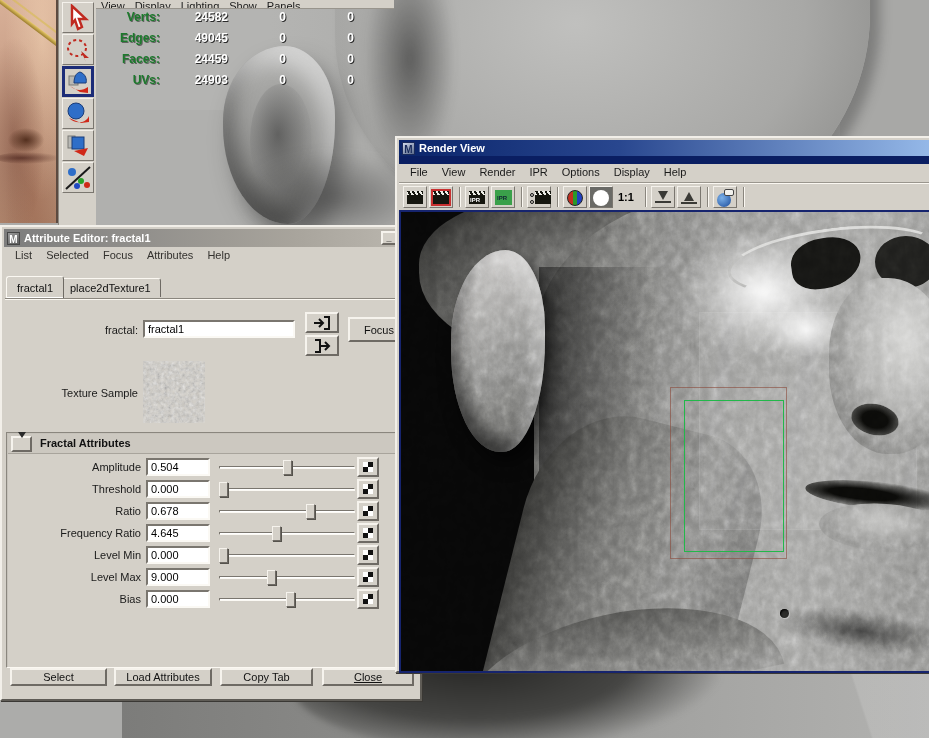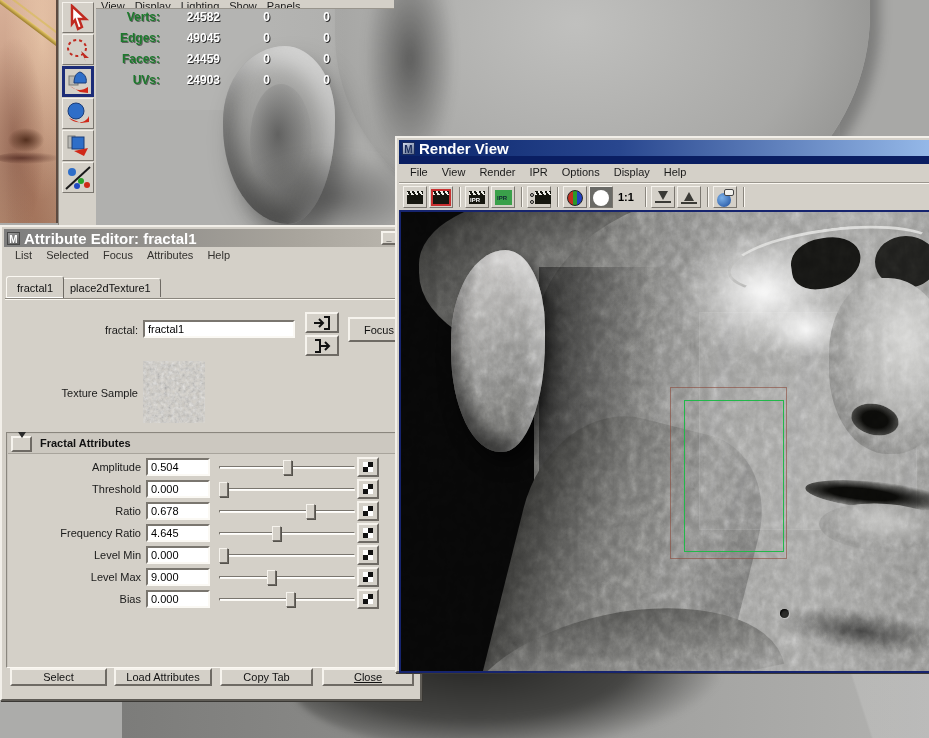--- a/index.html
+++ b/index.html
@@ -4,21 +4,21 @@
 <style>
   html,body{margin:0;padding:0;background:#444;}
   *{box-sizing:border-box;font-family:"Liberation Sans",sans-serif;}
   .screen{position:relative;width:929px;height:738px;overflow:hidden;background:#acacaa;font-size:11px;color:#111;}
   .abs{position:absolute;}
 
   
   .win{background:#d4d0c8;border:2px solid;border-color:#f2efe9 #5f5c56 #5f5c56 #f2efe9;box-shadow:1px 1px 0 #3a3834;}
   .btn{background:#d4d0c8;border:2px solid;border-color:#f6f3ed #6e6a64 #6e6a64 #f6f3ed;cursor:default;font-size:11px;color:#111;padding:0;}
   .menu-item{display:inline-block;padding:2px 7px 3px 7px;color:#1a1a1a;}
-  .titlebar-text{color:#fff;font-weight:bold;font-size:15px;}
+  .titlebar-text{color:#fff;font-weight:bold;font-size:11px;}
 
   
   .vp-top{left:95px;top:0;width:834px;height:232px;background:#b0b0ae;overflow:hidden;}
   .vp-flat-right{left:745px;top:0;width:90px;height:160px;background:#a8a8a6;}
   .vp-dome{left:240px;top:-95px;width:535px;height:340px;background:radial-gradient(ellipse at 45% 35%,#c0c0be 0%,#a8a8a6 55%,#8c8c8a 85%,#6f6f6d 100%);border-radius:0 0 48% 46% / 0 0 68% 62%;box-shadow:10px 8px 12px rgba(50,50,50,.35);}
   .vp-band{left:270px;top:-15px;width:90px;height:185px;background:radial-gradient(ellipse at 50% 40%,rgba(25,25,25,.55),rgba(25,25,25,0) 72%);filter:blur(4px);}
   .vp-ear{left:128px;top:46px;width:112px;height:178px;background:linear-gradient(155deg,#b8b8b6,#8e8e8c 60%,#6d6d6b);border-radius:55% 45% 42% 58% / 42% 40% 58% 55%;box-shadow:inset -12px 16px 22px rgba(246,246,246,.55),inset 10px -12px 20px rgba(40,40,40,.5),10px 16px 22px rgba(55,55,55,.5);}
   .vp-ear-fold{left:155px;top:84px;width:62px;height:112px;border-radius:50%;background:radial-gradient(ellipse at 45% 45%,rgba(55,55,55,.55),rgba(120,120,120,.2) 60%,transparent 76%);}
   .vp-under-shadow{left:140px;top:150px;width:200px;height:95px;background:radial-gradient(ellipse,rgba(45,45,45,.5),transparent 70%);filter:blur(6px);}
   .vp-hudbg{left:0;top:0;width:250px;height:110px;background:linear-gradient(90deg,#b4b4b2 70%,rgba(180,180,178,0));}
@@ -40,21 +40,21 @@
   
   .toolbox{left:58px;top:0;width:38px;height:225px;background:#d4d0c8;border-left:1px solid #8e8a82;padding-top:1px;}
   .tool-btn{position:relative;display:block;width:32px;height:31px;margin:1px auto 1px auto;background:#d4d0c8;border:1px solid;border-color:#f4f1eb #7a766f #7a766f #f4f1eb;}
   .tool-btn.selected{border:3px solid #1c2c78;}
   .tool-btn svg{position:absolute;left:1px;top:1px;}
 
   
   .top-strip{left:96px;top:0;width:298px;height:9px;background:#d4d0c8;overflow:hidden;border-bottom:1px solid #98948c;}
   .top-strip .menu-item{padding:0 5px;margin-top:-7px;font-size:11px;}
   .hud{left:98px;top:10px;width:240px;font-weight:bold;font-size:12px;}
-  .hud-row{display:grid;grid-template-columns:62px 48px 38px 48px;column-gap:12px;margin-bottom:7px;}
+  .hud-row{display:grid;grid-template-columns:62px 48px 38px 48px;column-gap:20px;margin-bottom:7px;}
   .hud-label{text-align:right;color:#1c7a2c;text-shadow:1px 1px 0 rgba(30,30,30,.55);}
   .hud-val{text-align:right;color:#fff;text-shadow:1px 1px 0 #2a2a2a;}
 
   
   .ae{left:0;top:225px;width:422px;height:476px;z-index:10;}
   .ae-titlebar{position:absolute;left:2px;top:2px;right:2px;height:18px;background:linear-gradient(90deg,#7d7d7d,#a8a49c 70%,#bcb8b0);display:flex;align-items:center;padding:0 3px;}
   .logo-box{width:13px;height:13px;margin-right:4px;background:linear-gradient(145deg,#9a9a9a,#5c5c5c);color:#fff;font-weight:bold;font-size:10px;line-height:13px;text-align:center;border:1px solid #464646;}
   .cap-btn{width:16px;height:14px;margin-left:2px;font-size:9px;line-height:10px;font-weight:bold;}
   .ae-menubar{position:absolute;left:2px;top:20px;right:2px;height:20px;padding-left:4px;}
   .ae-menubar .menu-item{color:#33312e;}

